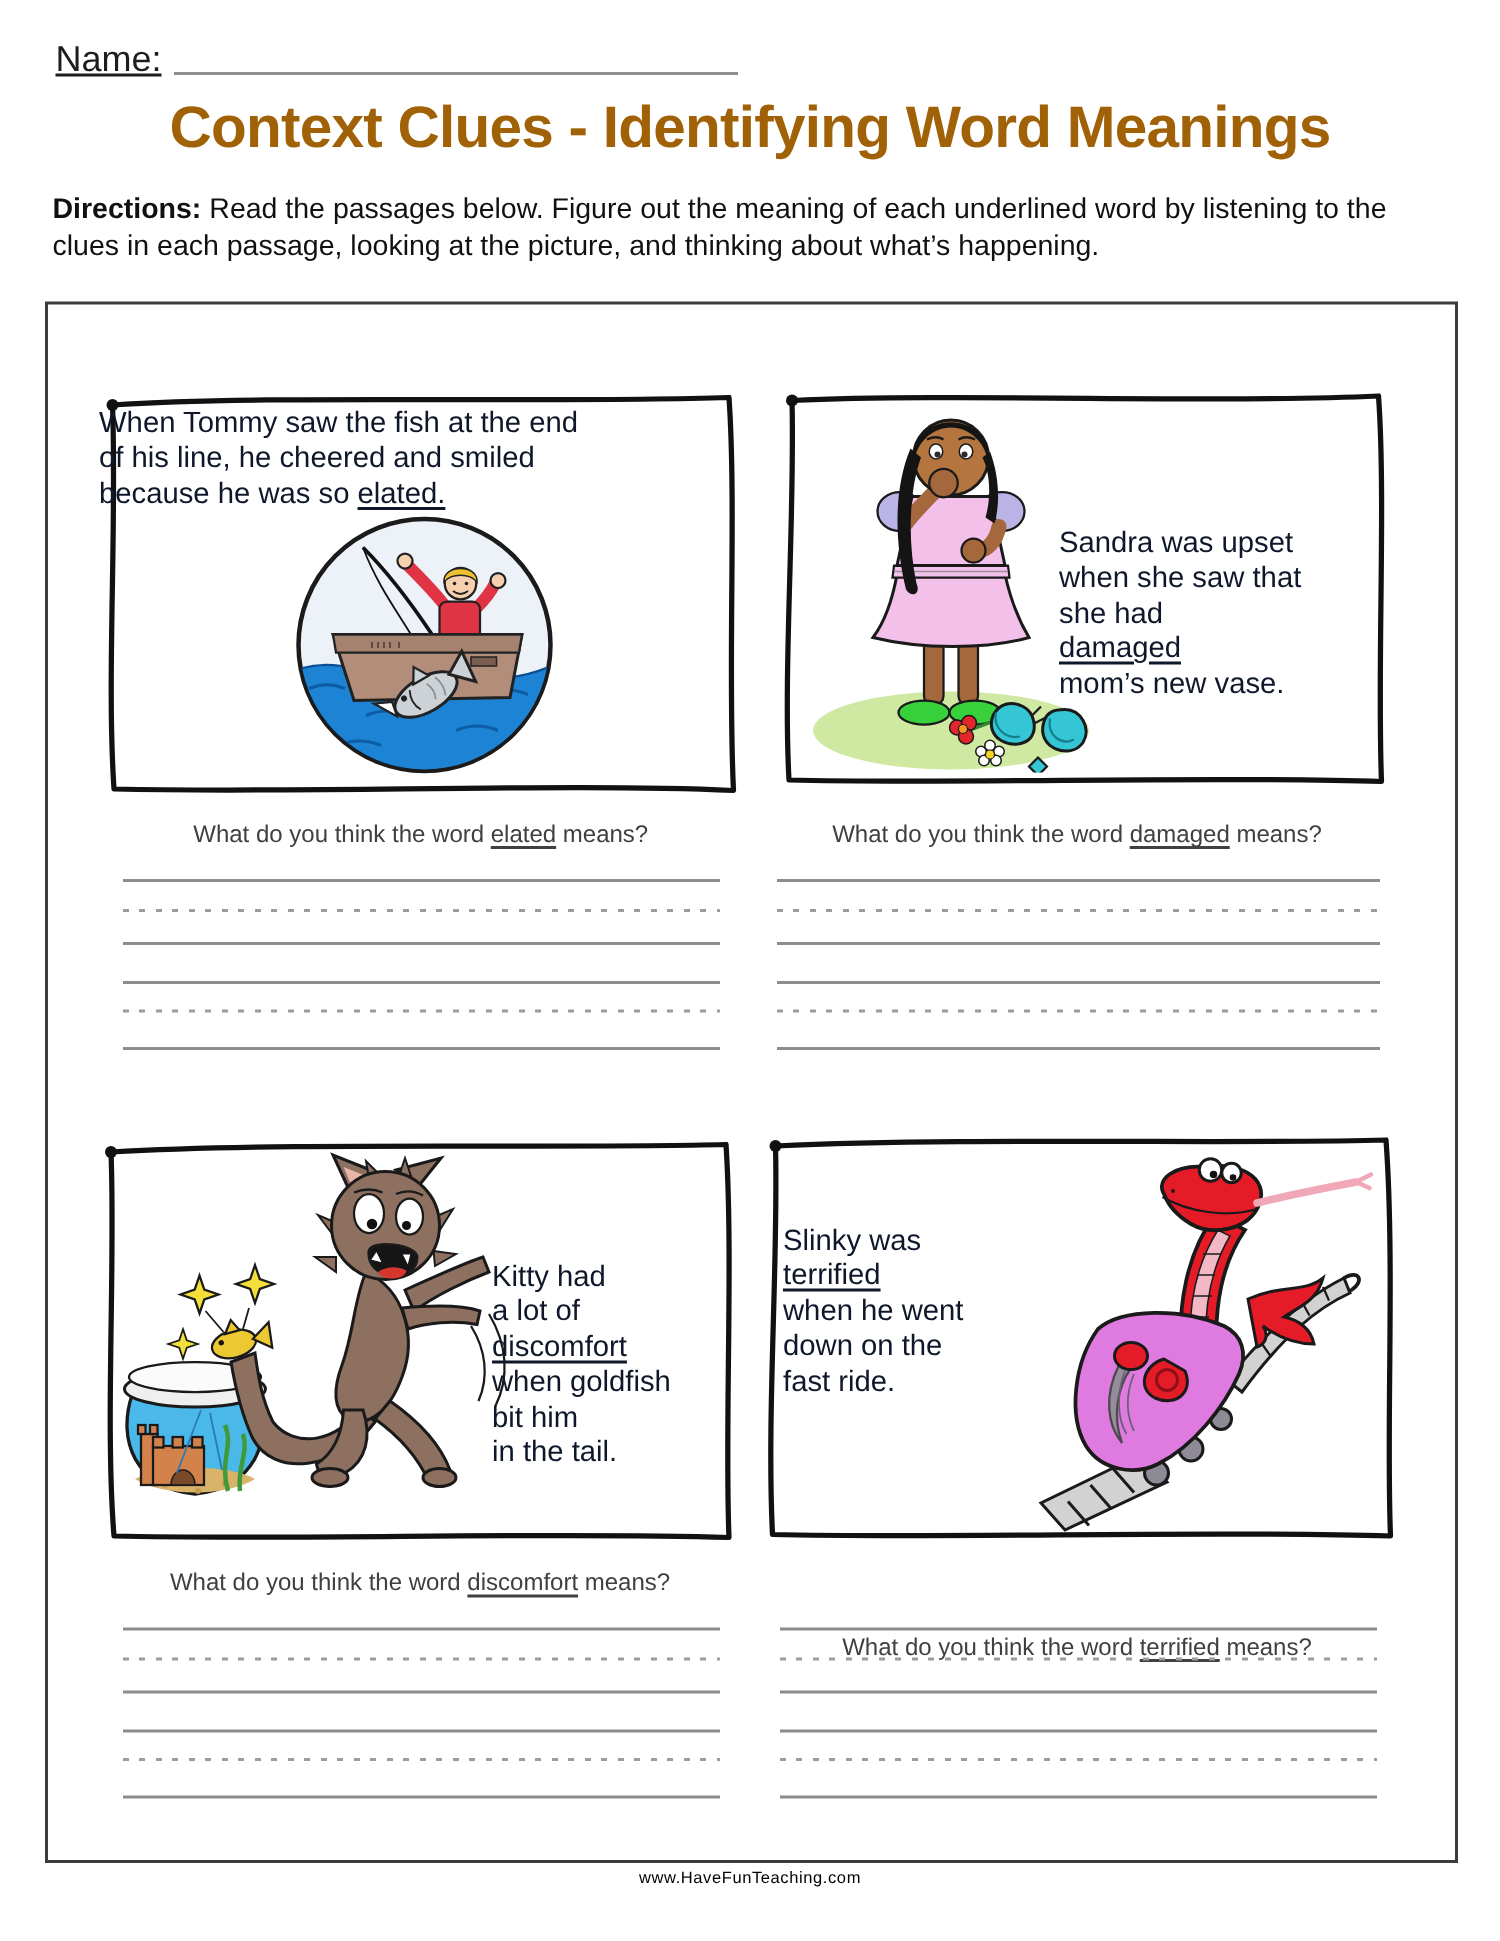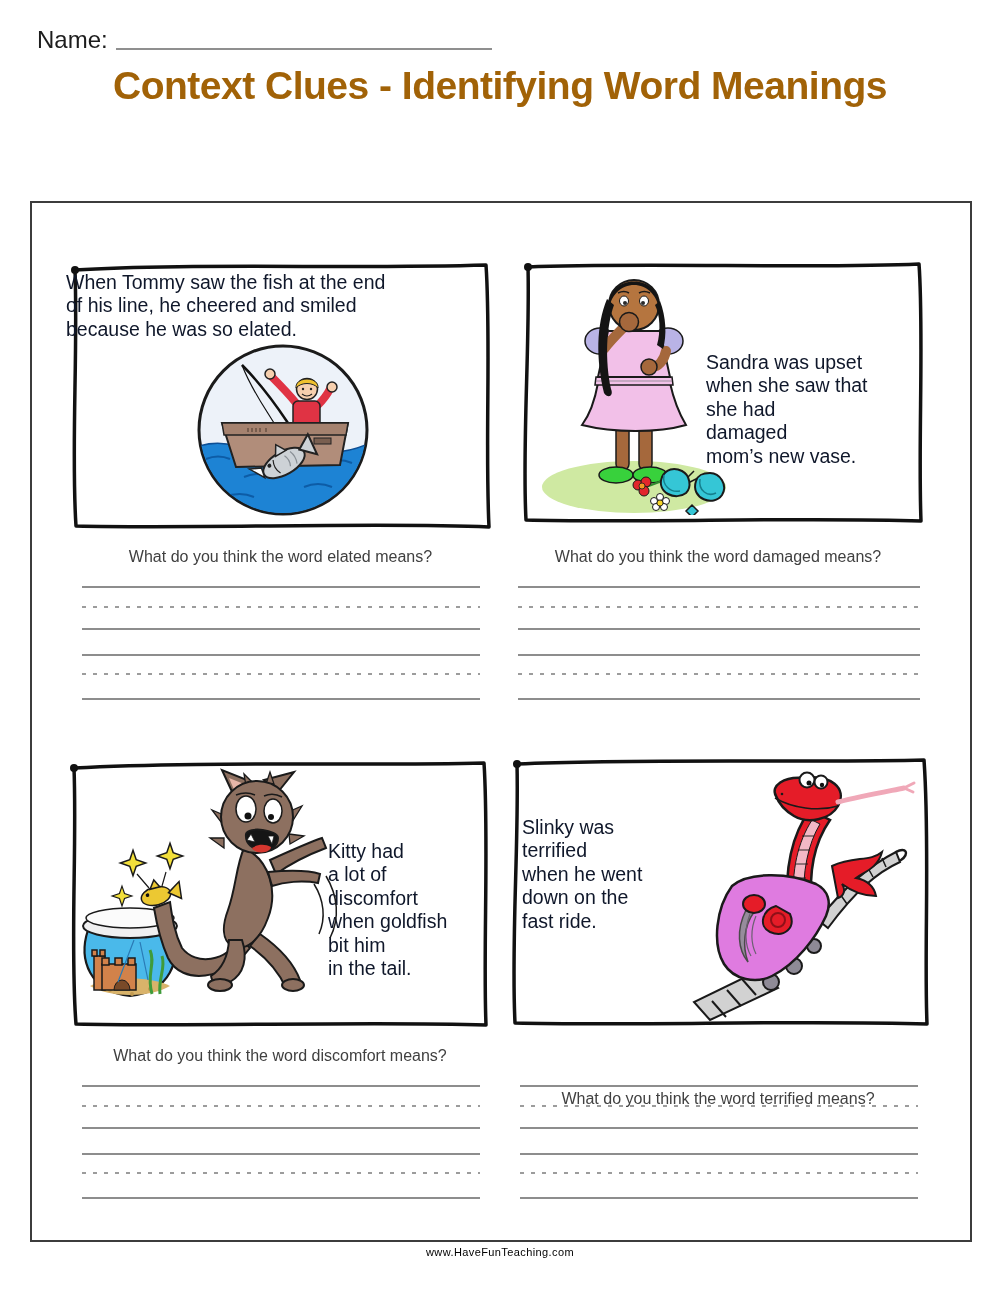--- a/index.html
+++ b/index.html
@@ -5,35 +5,35 @@
   html,body{margin:0;padding:0;background:#ffffff;}
   .sheet{
     position:relative;
     width:1000px;height:1294px;
     background:#ffffff;
     font-family:"Liberation Sans", sans-serif;
     color:#161616;
     overflow:hidden;
   }
   
-  .name-label{position:absolute;left:37px;top:26px;font-size:24px;color:#1d1d1d;}
+  .name-label{position:absolute;left:37px;top:26px;font-size:24px;color:#1d1d1d;text-decoration:underline;}
   .name-line{position:absolute;left:116px;top:30px;width:376px;height:18px;border-bottom:2px solid #8f8f8f;}
   .title{position:absolute;left:0;top:64px;width:100%;text-align:center;
          font-size:39px;font-weight:700;letter-spacing:-0.5px;color:#a16207;}
   .directions{position:absolute;left:35px;top:127px;width:932px;font-size:19px;line-height:1.32;color:#111;}
   .directions b{font-weight:700;}
   
   .frame{position:absolute;left:30px;top:201px;width:938px;height:1037px;border:2px solid #3c3c3c;}
   
   .sketch{position:absolute;}
   .sketch svg.border{position:absolute;left:0;top:0;overflow:visible;}
   
   .ptext{position:absolute;text-align:left;white-space:pre-line;
          font-size:19.5px;line-height:1.2;color:#0f172a;}
-  .uw{text-decoration-thickness:1.5px;text-underline-offset:3px;}
+  .uw{text-decoration:underline;text-decoration-thickness:1.5px;text-underline-offset:3px;}
   
   .question{position:absolute;text-align:center;font-size:16px;color:#404040;}
   
   .lines{position:absolute;}
   .ln{height:2px;width:100%;}
   .ln-s{background:#8d8d8d;}
   .ln-d{background:repeating-linear-gradient(90deg,#9c9c9c 0 4px,transparent 4px 11px);}
   .mt18{margin-top:18px}.mt20{margin-top:20px}.mt24{margin-top:24px}.mt17{margin-top:17px}.mt23{margin-top:23px}
   
   .ill{position:absolute;}
@@ -42,20 +42,21 @@
           font-size:11px;letter-spacing:0.4px;color:#000000;}
 </style>
 </head>
 <body>
 
 <div class="sheet">
 
   <div class="name-label">Name:</div>
   <div class="name-line"></div>
   <div class="title">Context Clues - Identifying Word Meanings</div>
+  <div class="directions"><b>Directions:</b><span> Read the passages below. Figure out the meaning of each underlined word by listening to the clues in each passage, looking at the picture, and thinking about what’s happening.</span></div>
 
   <div class="frame"></div>
 
   <div class="sketch" style="left:66px;top:257px;width:429px;height:279px;">
     <svg class="border" width="429" height="279" viewBox="0 0 429 279">
       <path d="M 9,13 C 110,6 300,12 420,8 C 425,80 419,190 423,270 C 310,265 140,272 10,269 C 5,195 12,95 9,13 Z" fill="none" stroke="#111" stroke-width="3.5" stroke-linejoin="round"></path>
       <circle cx="9" cy="13" r="4" fill="#111"></circle>
     </svg>
     <div class="ptext" style="left:0;top:14px;width:100%;"><span>When Tommy saw the fish at the end
 of his line, he cheered and smiled

